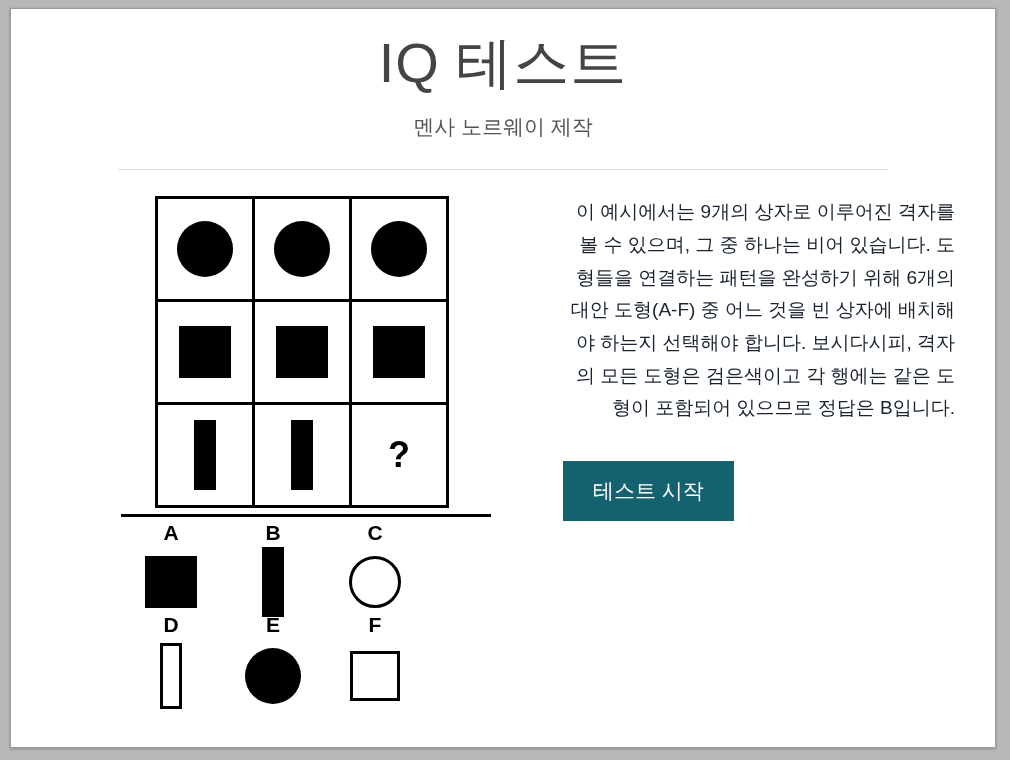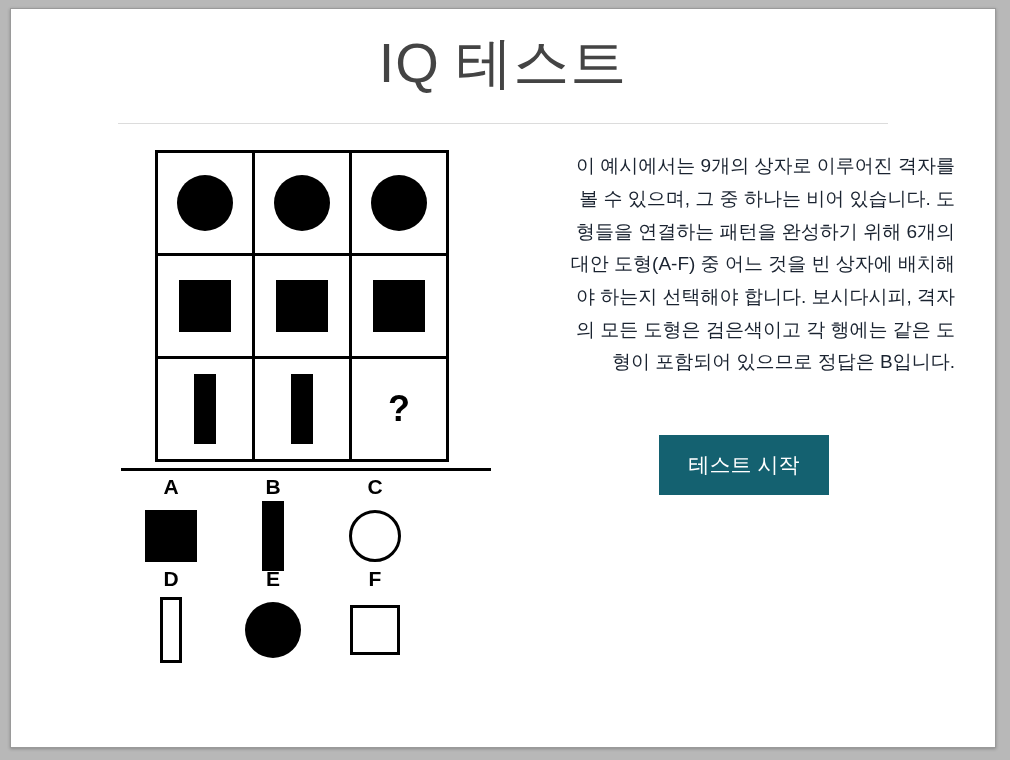--- a/index.html
+++ b/index.html
@@ -157,40 +157,41 @@
   
   .description {
     font-size: 19px;
     line-height: 1.72;
     color: #1a2330;
     text-align: right;
     margin: 0;
   }
   .start-wrap {
     display: flex;
-    justify-content: center;
-    margin-top: 56px;
+    justify-content: flex-start;
+    margin-top: 36px;
     padding-right: 30px;
   }
   .start-btn {
     background: #146170;
     color: #ffffff;
     font-size: 21px;
     border: none;
     padding: 16px 30px;
     cursor: pointer;
     font-family: "Liberation Sans", sans-serif;
   }
 </style>
 </head>
 <body>
 
 <div id="page">
 
   <h1 class="title">IQ 테스트</h1>
+  <div class="subtitle">멘사 노르웨이 제작</div>
   <div class="divider"></div>
 
   <div class="content">
 
     <div class="left-col">
 
       <table class="matrix">
         <tbody>
             <tr>
           <td>

